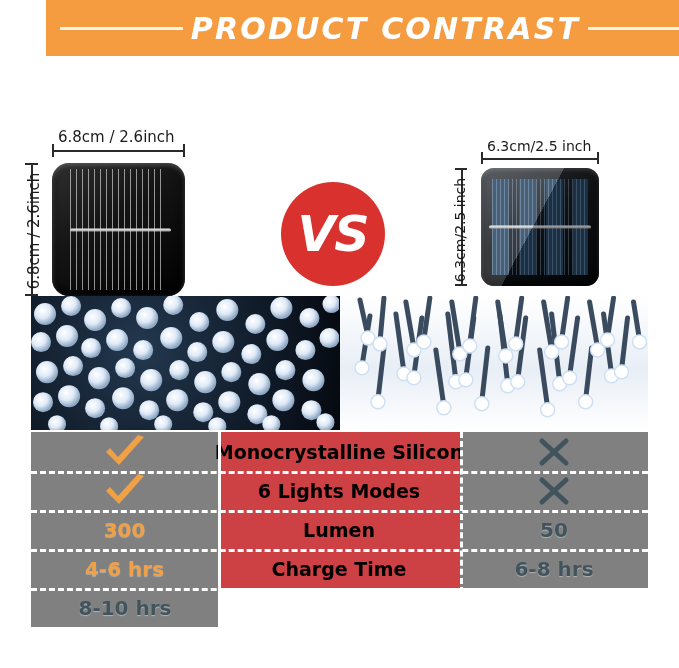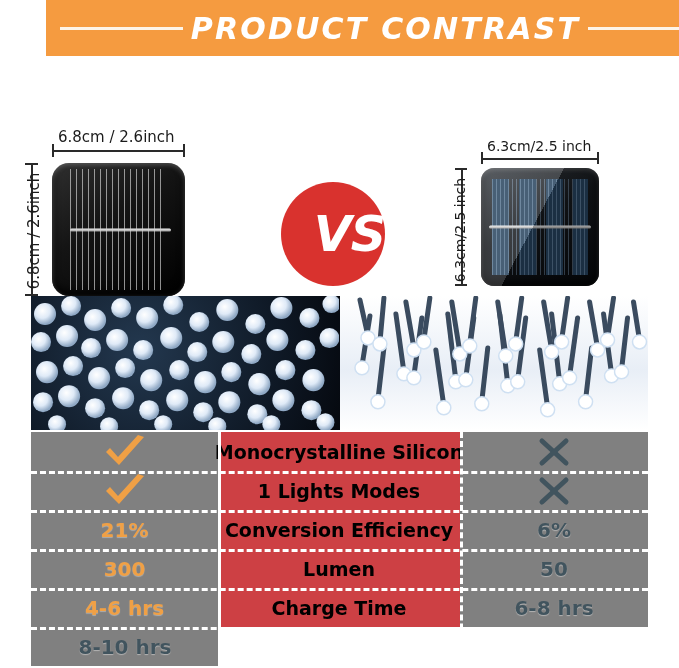--- a/index.html
+++ b/index.html
@@ -95,21 +95,21 @@
     font-family: "DejaVu Sans", sans-serif;
   }
   .label-ours  { color: #f0912f; left: 48px; top: 260px; width: 133px; text-align: center; }
   .label-others{ color: #2e4a5c; left: 477px; top: 260px; width: 118px; text-align: center; }
 
   
   .vs-badge {
     position: absolute; left: 277px; top: 120px;
     width: 104px; height: 104px; border-radius: 50%;
     background: #d9322e;
-    display: flex; align-items: center; justify-content: flex-end;
+    display: flex; align-items: center; justify-content: center;
   }
   .vs-badge span {
     color: #ffffff; font-size: 49px; font-weight: bold; font-style: italic;
     letter-spacing: -1px; font-family: "DejaVu Sans", sans-serif;
   }
 
   
   .photos { position: absolute; left: 31px; top: 296px; width: 617px; height: 134px; display: flex; }
   .photo { position: relative; overflow: hidden; }
   .photo-ours  { width: 50%; background: radial-gradient(circle at 35% 40%, #23384f 0%, #0d1622 70%, #05080e 100%); }
@@ -364,43 +364,32 @@
     </div>
   </div>
 
   <div class="trow">
     <div class="cell-left">
       <svg class="tick-ok" viewBox="0 0 46 34">
         <path d="M4 17 L17 30 L42 2 L36 0 L16 22 L8 13 Z" fill="#f0a045"></path>
       </svg>
     </div>
     <div class="cell-mid">
-      <span class="feat">1 Lights Modes</span>
+      <span class="feat">6 Lights Modes</span>
     </div>
     <div class="cell-right">
       <svg class="tick-no" viewBox="0 0 34 30">
         <g stroke="#41545e" stroke-width="5" stroke-linecap="round">
             <path d="M5 4 L29 26"></path>
             <path d="M29 4 L5 26"></path>
           </g>
       </svg>
     </div>
   </div>
 
-  <div class="trow">
-    <div class="cell-left">
-      <span class="val-left">21%</span>
-    </div>
-    <div class="cell-mid">
-      <span class="feat">Conversion Efficiency</span>
-    </div>
-    <div class="cell-right">
-      <span class="val-right">6%</span>
-    </div>
-  </div>
 
   <div class="trow">
     <div class="cell-left">
       <span class="val-left">300</span>
     </div>
     <div class="cell-mid">
       <span class="feat">Lumen</span>
     </div>
     <div class="cell-right">
       <span class="val-right">50</span>

